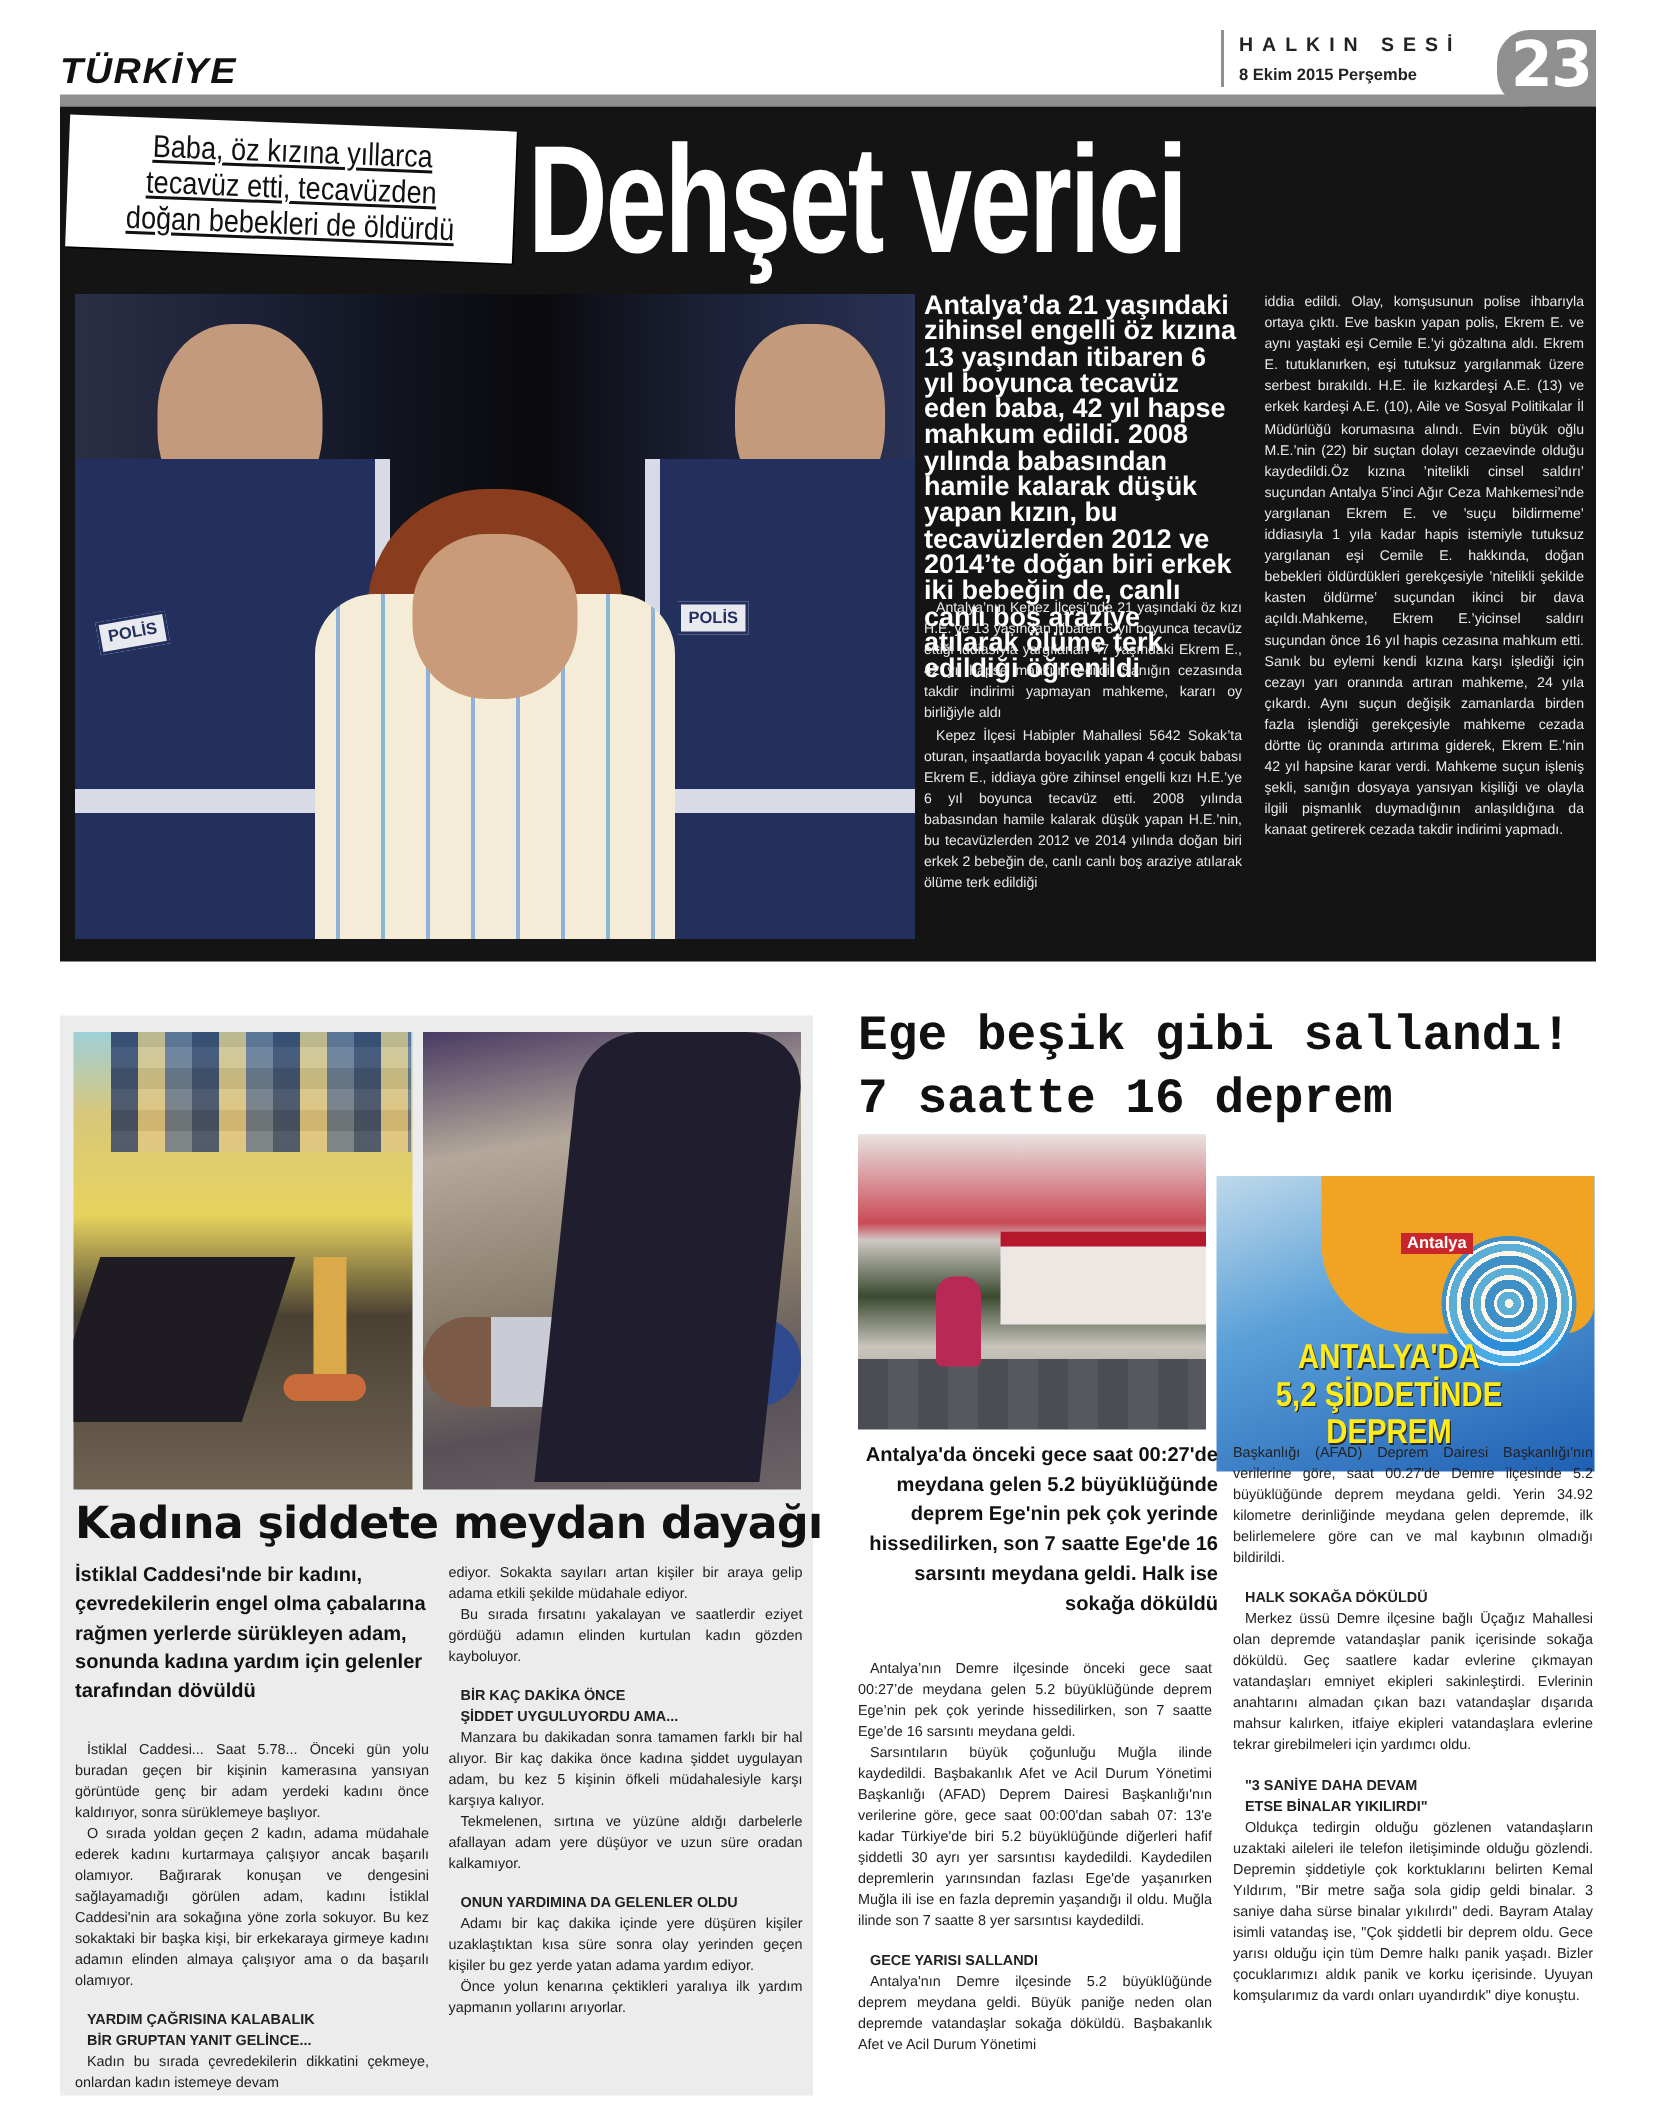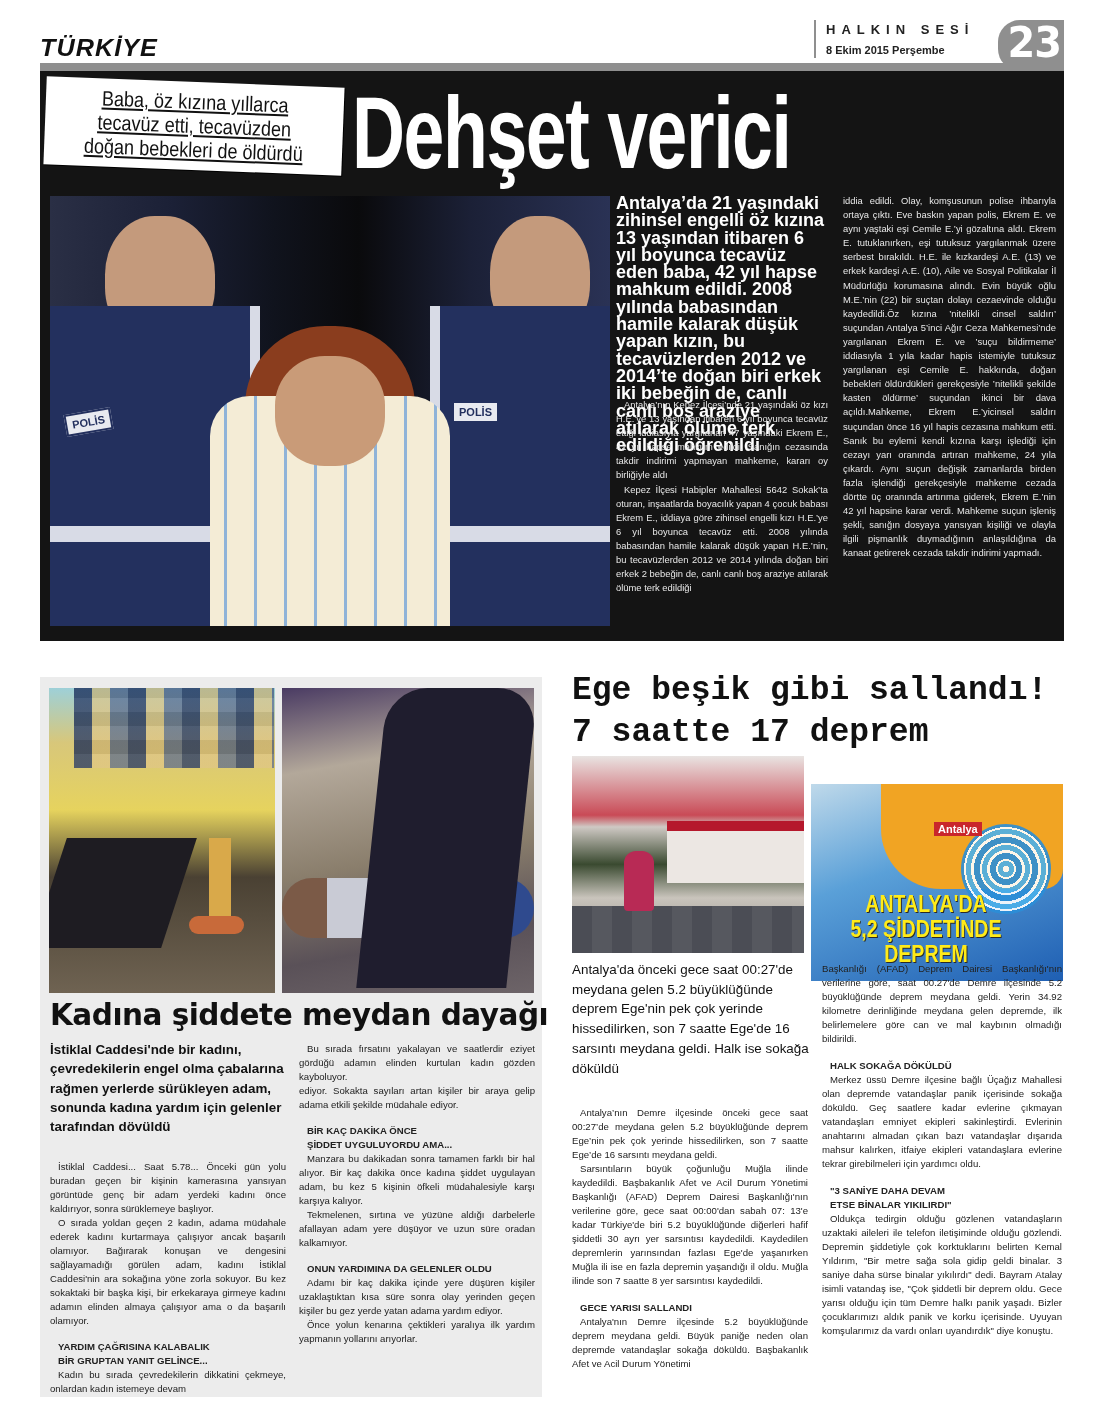--- a/index.html
+++ b/index.html
@@ -132,21 +132,21 @@
   .photo-d .rings { position: absolute; left: 150px; top: 40px; width: 90px; height: 90px; border-radius: 50%;
     background: repeating-radial-gradient(circle, #fff 0 3px, #4ab0ea 3px 8px, #fff 8px 10px, #2a8ed8 10px 16px); opacity: .9; }
   .map-label { position: absolute; left: 123px; top: 38px; background: #c9262c; color: #fff; font-weight: 700; font-size: 11px; padding: 1px 4px; }
   .map-caption {
     position: absolute; left: 30px; top: 108px; width: 200px; text-align: center;
     font-family: "Liberation Sans", sans-serif; font-weight: 900; font-size: 23px; line-height: 25px; color: #ffeb18;
     text-shadow: 1px 1px 0 #2a2a2a; transform: scaleX(0.85); transform-origin: left;
   }
   .deck-quake {
     position: absolute; left: 572px; top: 960px; width: 240px;
-    font-size: 13.4px; line-height: 19.7px; font-weight: 400; color: #111;
+    font-size: 13.4px; line-height: 19.7px; font-weight: 700; color: #111; text-align: right;
   }
   .col-q1 { left: 572px; top: 1106px; width: 236px; }
   .col-q2 { left: 822px; top: 962px; width: 240px; }
   .col-q1 .sub, .col-q2 .sub { margin-top: 13px; }
 </style>
 </head>
 <body>
 
 <div class="section-name">TÜRKİYE</div>
 <div class="mast-divider"></div>
@@ -210,36 +210,36 @@
   <p>İstiklal Caddesi... Saat 5.78... Önceki gün yolu buradan geçen bir kişinin kamerasına yansıyan görüntüde genç bir adam yerdeki kadını önce kaldırıyor, sonra sürüklemeye başlıyor.</p>
   <p>O sırada yoldan geçen 2 kadın, adama müdahale ederek kadını kurtarmaya çalışıyor ancak başarılı olamıyor.  Bağırarak konuşan ve dengesini sağlayamadığı görülen adam, kadını İstiklal Caddesi'nin ara sokağına yöne zorla sokuyor.  Bu kez sokaktaki bir başka kişi, bir erkekaraya girmeye kadını adamın elinden almaya çalışıyor ama o da başarılı olamıyor.</p>
   <div class="sub">
     <div>YARDIM ÇAĞRISINA KALABALIK</div>
     <div>BİR GRUPTAN YANIT GELİNCE...</div>
   </div>
   <p>Kadın bu sırada çevredekilerin dikkatini çekmeye, onlardan kadın istemeye devam</p>
 </div>
 
 <div class="col-dark col-w2">
+  <p style="text-indent:0">ediyor. Sokakta sayıları artan kişiler bir araya gelip adama etkili şekilde müdahale ediyor.</p>
   <p>Bu sırada fırsatını yakalayan ve saatlerdir eziyet gördüğü adamın elinden kurtulan kadın gözden kayboluyor.</p>
-  <p style="text-indent:0">ediyor. Sokakta sayıları artan kişiler bir araya gelip adama etkili şekilde müdahale ediyor.</p>
   <div class="sub">
     <div>BİR KAÇ DAKİKA ÖNCE</div>
     <div>ŞİDDET UYGULUYORDU AMA...</div>
   </div>
   <p>Manzara bu dakikadan sonra tamamen farklı bir hal alıyor. Bir kaç dakika önce kadına şiddet uygulayan adam, bu kez 5 kişinin öfkeli müdahalesiyle karşı karşıya kalıyor.</p>
   <p>Tekmelenen, sırtına ve yüzüne aldığı darbelerle afallayan adam yere düşüyor ve uzun süre oradan kalkamıyor.</p>
   <div class="sub">ONUN YARDIMINA DA GELENLER OLDU</div>
   <p>Adamı bir kaç dakika içinde yere düşüren kişiler uzaklaştıktan kısa süre sonra olay yerinden geçen kişiler bu gez yerde yatan adama yardım ediyor.</p>
   <p>Önce yolun kenarına çektikleri yaralıya ilk yardım yapmanın yollarını arıyorlar.</p>
 </div>
 
 <div class="headline-quake">
   <div>Ege beşik gibi sallandı!</div>
-  <div>7 saatte 17 deprem</div>
+  <div>7 saatte 16 deprem</div>
 </div>
 
 <div class="photo-c">
   <div class="shop"></div>
   <div class="walk"></div>
   <div class="person"></div>
 </div>
 <div class="photo-d">
   <div class="land"></div>
   <div class="rings"></div>

